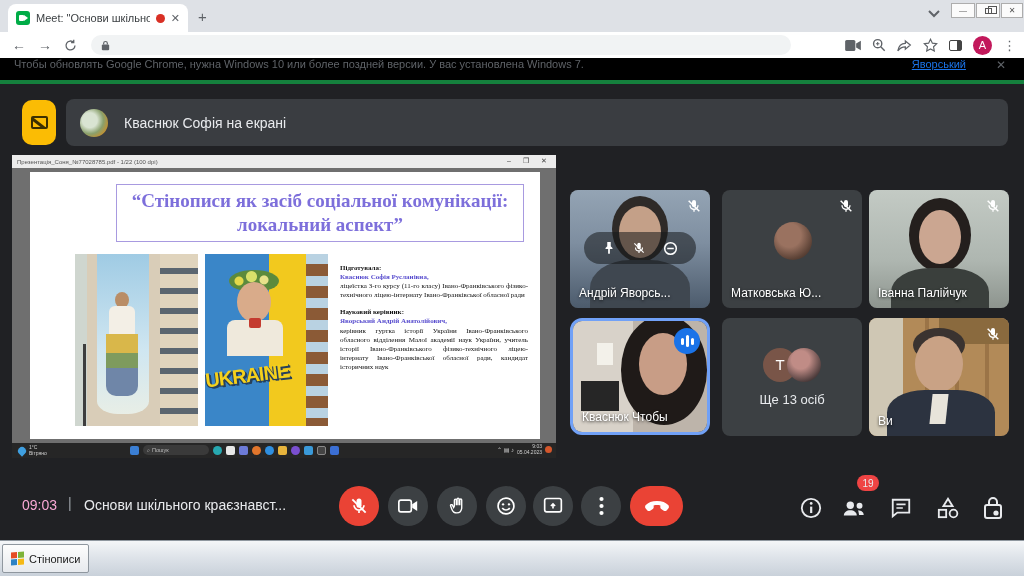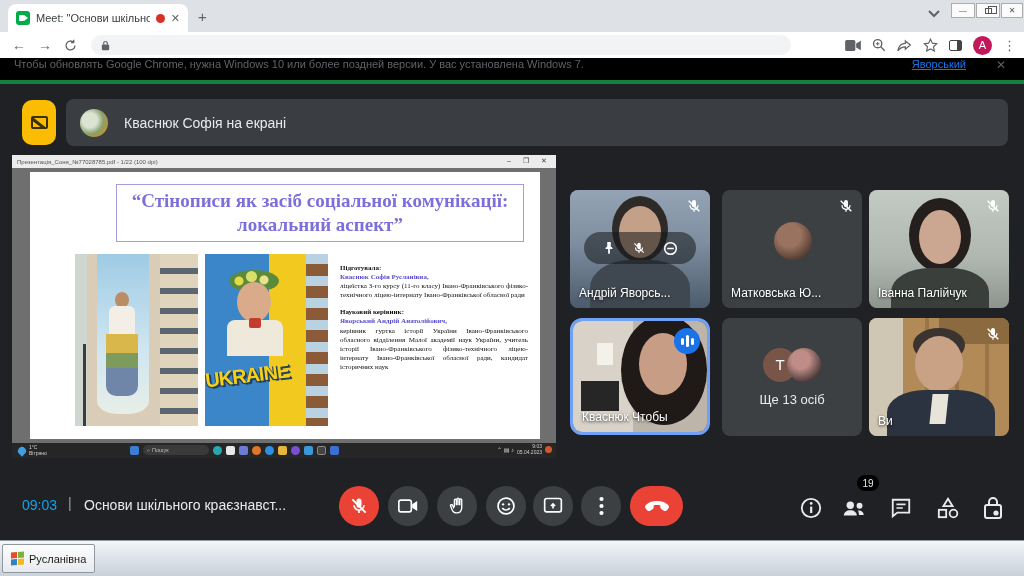--- a/index.html
+++ b/index.html
@@ -92,28 +92,28 @@
   .hover-pill { position:absolute; left:14px; top:42px; width:112px; height:32px; background:rgba(22,23,26,.55); border-radius:18px; display:flex; align-items:center; justify-content:space-around; padding:0 10px; }
   .speak-ind { position:absolute; right:7px; top:7px; width:26px; height:26px; border-radius:50%; background:#1a73e8; display:flex; align-items:center; justify-content:center; gap:2px; }
   .sbar { width:3px; background:#fff; border-radius:2px; }
   .tile-speaking { border:3px solid #71a1f7; border-radius:12px; }
   .more-center { position:absolute; inset:0; display:flex; flex-direction:column; align-items:center; justify-content:center; gap:10px; }
   .more-avatars { display:flex; }
   .av-circle { width:34px; height:34px; border-radius:50%; display:flex; align-items:center; justify-content:center; color:#fff; font-size:15px; }
   .more-label { font-size:13px; color:#e8eaed; }
 
   
-  .ctrl-time { left:22px; top:497px; font-size:14px; color:#0ea5e9; }
+  .ctrl-time { left:22px; top:497px; font-size:14px; color:#f9a8d4; }
   .ctrl-sep { left:68px; top:495px; font-size:14px; color:#9aa0a6; }
   .ctrl-name { left:84px; top:497px; font-size:14px; color:#e8eaed; }
   .cbtn { position:absolute; top:486px; width:40px; height:40px; border-radius:50%; background:#3c4043; display:flex; align-items:center; justify-content:center; }
   .cbtn.red { background:#ea4335; }
   .hangup { position:absolute; left:630px; top:486px; width:53px; height:40px; border-radius:20px; background:#ea4335; display:flex; align-items:center; justify-content:center; }
   .ricon { position:absolute; top:496px; width:24px; height:24px; display:flex; align-items:center; justify-content:center; }
-  .badge19 { position:absolute; left:857px; top:475px; min-width:22px; height:15px; border-radius:8px; background:#000000; color:#e8eaed; font-size:10px; display:flex; align-items:center; justify-content:center; padding:8px 4px; }
+  .badge19 { position:absolute; left:857px; top:475px; min-width:22px; height:15px; border-radius:8px; background:#ef4444; color:#e8eaed; font-size:10px; display:flex; align-items:center; justify-content:center; padding:8px 4px; }
 
   
   .taskbar { left:0; top:540px; width:1024px; height:36px; background:linear-gradient(180deg,#f4f6f8 0,#dfe4ea 45%,#c9d1da 100%); border-top:1px solid #8f979f; }
   .startbtn { left:2px; top:3px; height:29px; padding:0 8px; background:linear-gradient(180deg,#fdfdfd,#e7eaee); border:1px solid #8f979f; border-radius:2px; display:flex; align-items:center; gap:5px; }
   .winflag { width:13px; height:13px; display:grid; grid-template-columns:6px 6px; grid-template-rows:6px 6px; gap:1px; transform:skewY(-4deg); }
   .winflag i { display:block; }
   .start-label { font-size:11px; color:#1a1a1a; }
   svg { display:block; }
 </style>
 </head>
@@ -442,18 +442,18 @@
   </div>
 
   <div class="abs taskbar">
     <div class="abs startbtn">
       <span class="winflag">
         <i style="background:#e54d26"></i>
           <i style="background:#7db338"></i>
           <i style="background:#2d83c5"></i>
           <i style="background:#f5b915"></i>
       </span>
-      <span class="start-label">Русланівна</span>
+      <span class="start-label">Стінописи</span>
     </div>
 
   </div>
 
 </div>
 
 </body></html>

